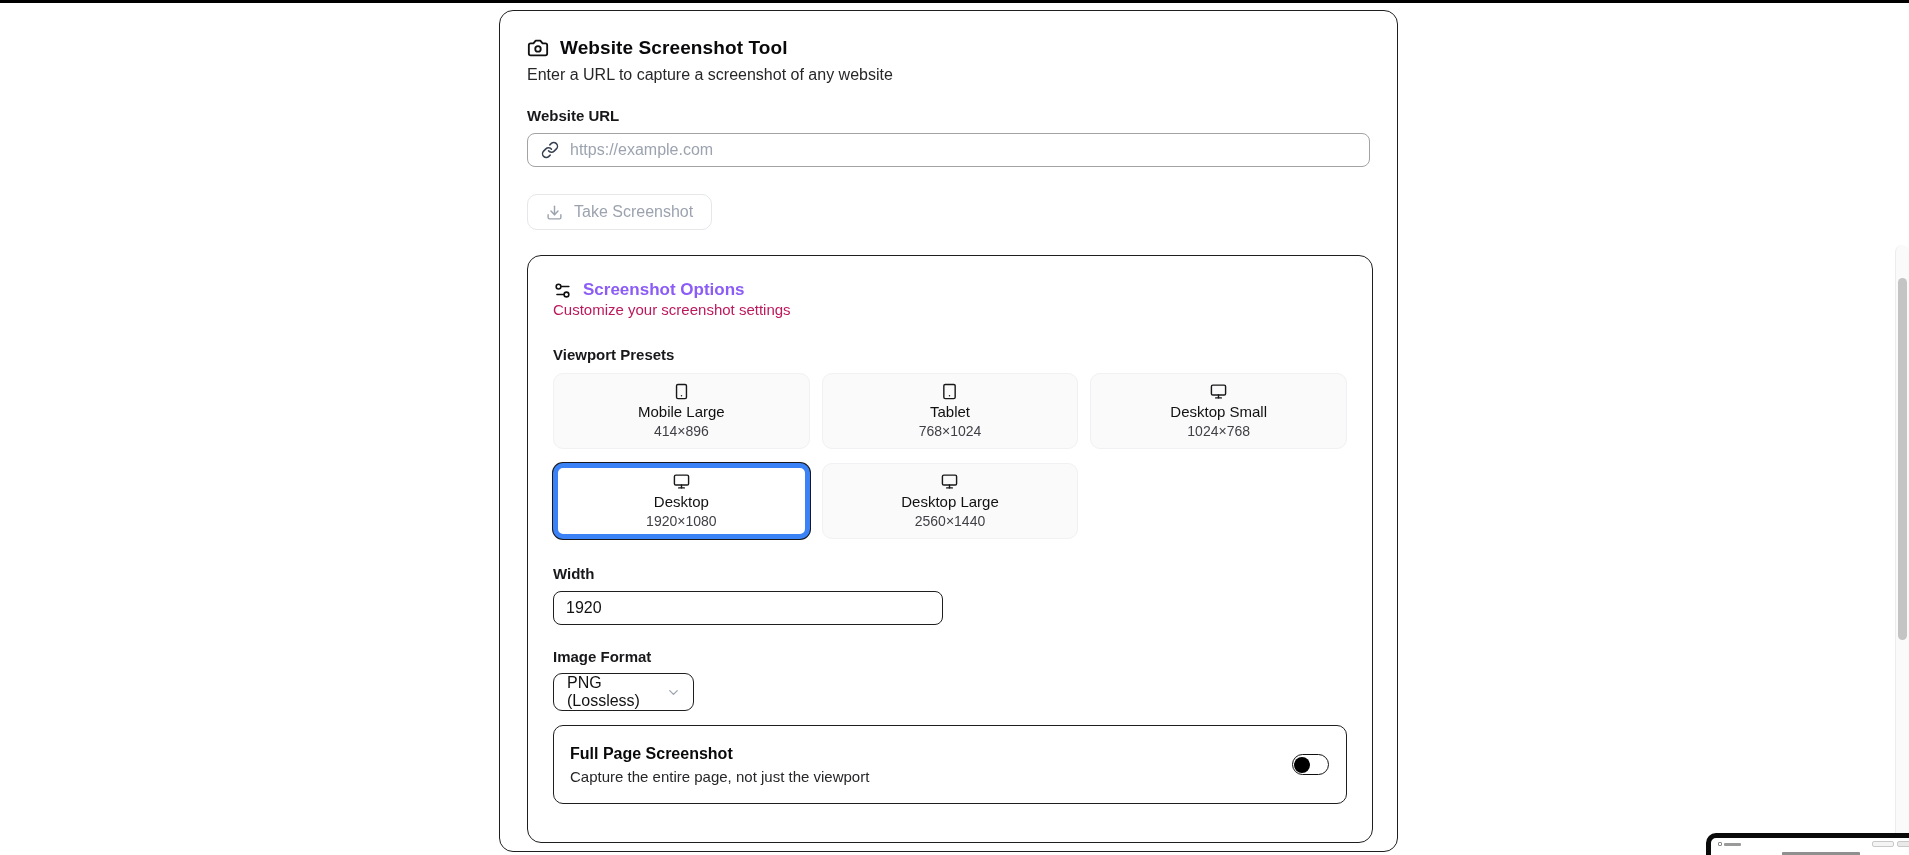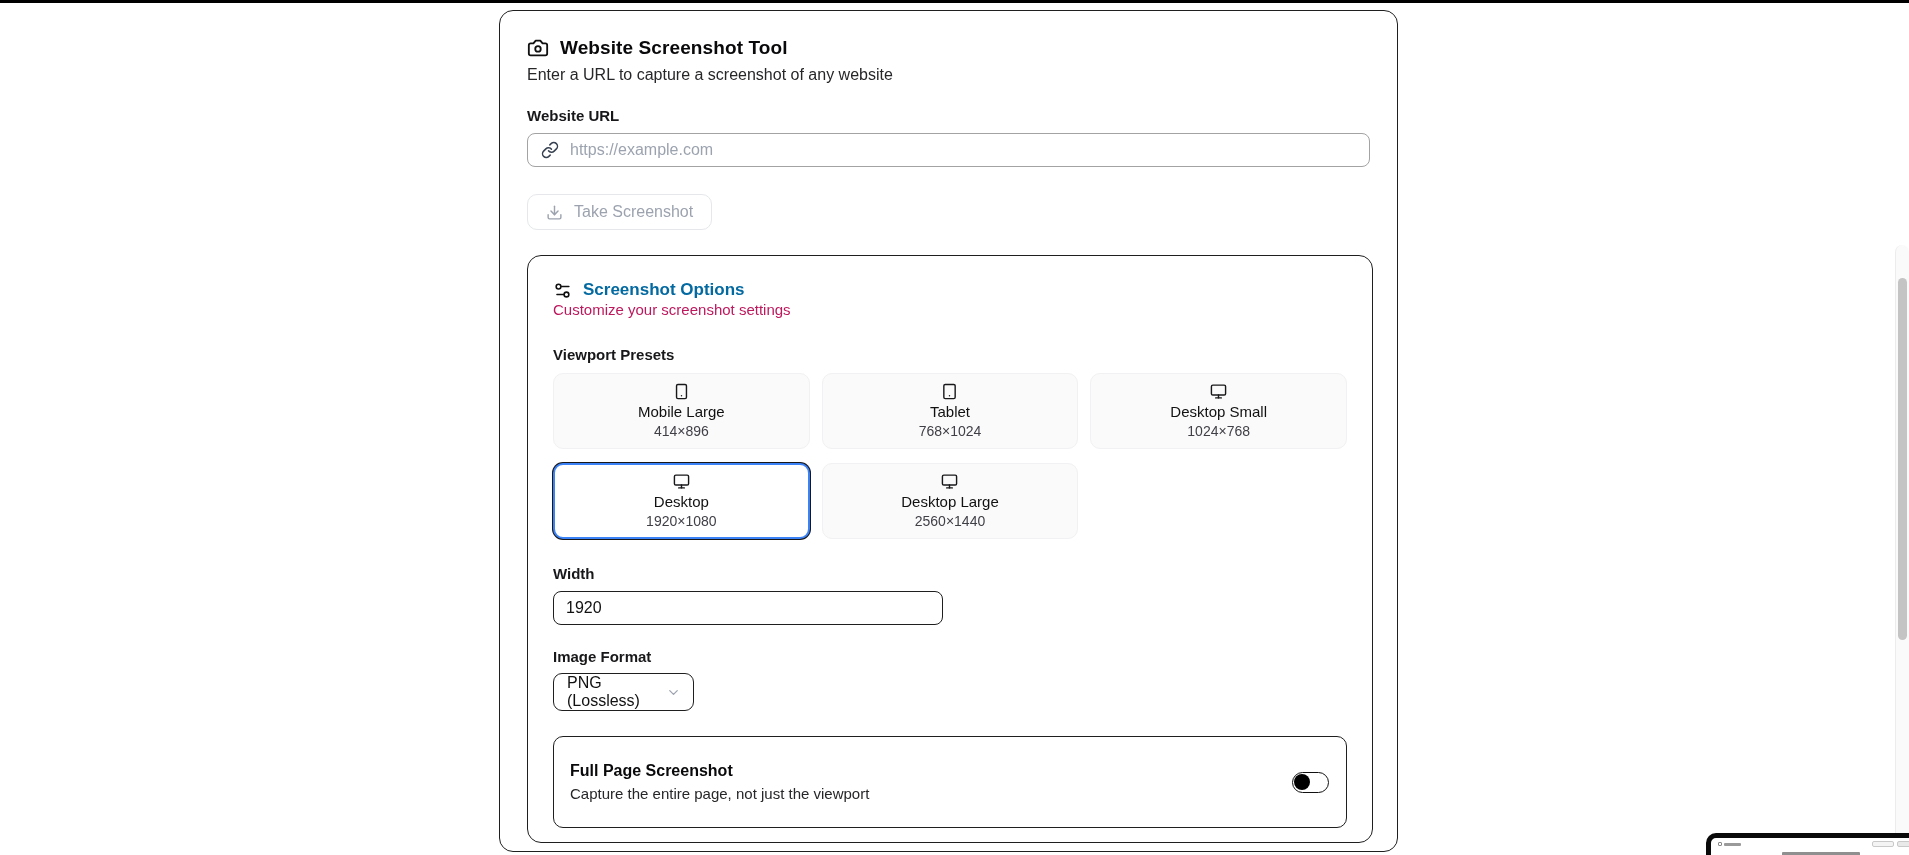--- a/index.html
+++ b/index.html
@@ -23,46 +23,46 @@
   .url-wrap input::placeholder { color:#9ca3af; }
   .url-icon { position:absolute; left:14px; top:8px; color:#374151; }
 
   .take-btn { margin-top:27px; display:inline-flex; align-items:center; gap:11px;
     height:36px; padding:0 18px; border:1px solid #e5e7eb; border-radius:10px; background:#fff;
     font-size:16px; font-family:inherit; color:#9ca3af; cursor:default; }
 
   
   .options-card { margin-top:25px; width:846px; height:588px; border:1px solid #1f1f1f;
     border-radius:14px; background:#fff; padding:24px 25px; }
-  .h2 { font-size:17px; font-weight:700; color:#0369a1; }
+  .h2 { font-size:17px; font-weight:700; color:#8b5cf6; }
   .opt-sub { margin-top:1px; font-size:15px; color:#be185d; }
   .section-label { margin-top:28px; font-size:15px; font-weight:600; color:#18181b; }
 
   .preset-grid { margin-top:10px; display:grid; grid-template-columns:repeat(3,1fr);
     gap:14px 12px; }
   .preset { height:76px; border:1px solid #f1f1f3; border-radius:10px; background:#fafafa;
     display:flex; flex-direction:column; align-items:center; justify-content:center; gap:3px; cursor:pointer; }
-  .preset.selected { background:#fff; border:2px solid #3b82f6; box-shadow:0 0 0 1px #18181b; }
+  .preset.selected { background:#fff; border:5px solid #3b82f6; box-shadow:0 0 0 1px #18181b; }
   .preset .pname { font-size:15px; font-weight:500; color:#111; }
   .preset .pdims { font-size:14px; color:#3f3f46; }
   .preset .icon { color:#18181b; }
 
   .dims-row { margin-top:26px; display:flex; gap:17px; }
   .dim-col { width:390px; }
   .dim-col input { margin-top:8px; width:100%; height:34px; border:1px solid #1f1f1f; border-radius:8px;
     padding:0 12px; font-size:16px; font-family:inherit; color:#111; outline:none; background:#fff; }
   .dim-label { font-size:15px; font-weight:600; color:#18181b; }
 
   .format-label { margin-top:23px; font-size:15px; font-weight:600; color:#18181b; }
   .select { margin-top:8px; width:141px; height:38px; border:1px solid #1f1f1f; border-radius:9px;
     background:#fff; display:flex; align-items:center; justify-content:space-between;
     padding:0 12px 0 13px; font-size:16px; color:#111; cursor:pointer; }
   .select .chev { color:#9ca3af; display:flex; }
 
-  .fullpage-card { margin-top:25px; height:92px; border:1px solid #1f1f1f; border-radius:10px;
+  .fullpage-card { margin-top:14px; height:79px; border:1px solid #1f1f1f; border-radius:10px;
     background:#fff; display:flex; align-items:center; justify-content:space-between; padding:0 17px 0 16px; }
   .fp-title { font-size:16px; font-weight:600; color:#09090b; }
   .fp-desc { margin-top:5px; font-size:15px; color:#27272a; }
   .switch { position:relative; width:37px; height:21px; border:1.5px solid #111; border-radius:999px;
     background:#fff; cursor:pointer; flex:0 0 auto; }
   .switch .knob { position:absolute; left:1px; top:50%; transform:translateY(-50%);
     width:16px; height:16px; border-radius:50%; background:#000; }
 
   
   .scrollbar { position:absolute; right:0; top:245px; bottom:0; width:14px; background:#fafafa;

